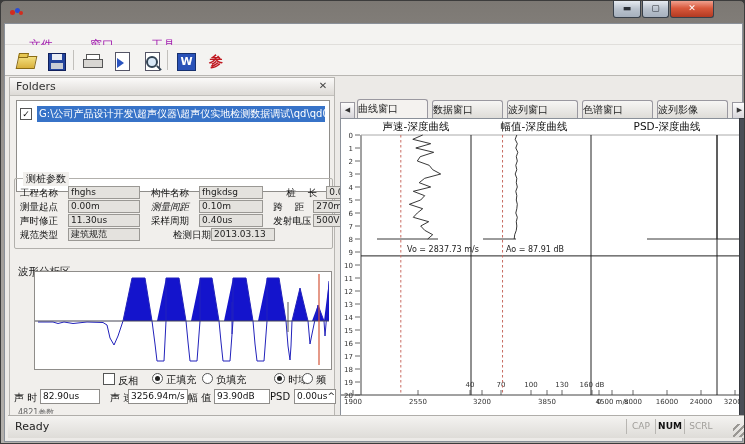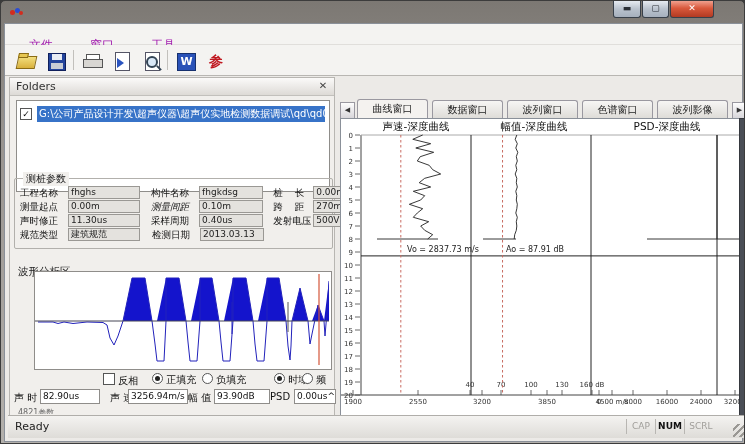--- a/index.html
+++ b/index.html
@@ -59,21 +59,21 @@
   .radio.on:after{content:"";position:absolute;left:2px;top:2px;width:5px;height:5px;border-radius:50%;background:#222;}
   .num-row{position:absolute;left:0;top:311px;width:326px;height:16px;font-size:10px;color:#111;}
   .nlbl{position:absolute;top:2px;white-space:pre;}
   .nfld{position:absolute;top:0;height:13px;line-height:13px;background:#fff;border:1px solid #8f8d8a;font-size:9px;padding:0 2px;overflow:hidden;}
   .clip-txt{position:absolute;left:8px;top:329px;font-size:8px;color:#666;height:7px;overflow:hidden;}
   
   .right-pane{position:absolute;left:333px;top:53px;width:409px;height:339px;}
   .tab-arrow{position:absolute;top:25px;width:13px;height:15px;border:1px solid #9a98a0;background:linear-gradient(180deg,#fdfdfd,#d8d6da);
     font-size:7px;color:#333;text-align:center;line-height:15px;cursor:pointer;}
   .tab{position:absolute;top:23px;height:18px;width:71px;border:1px solid #9a98a0;border-bottom:none;border-radius:3px 3px 0 0;
-    background:linear-gradient(180deg,#f7f6f4,#dedcd8);font-size:10px;color:#222;text-align:center;line-height:17px;cursor:pointer;box-sizing:border-box;}
+    background:linear-gradient(180deg,#f7f6f4,#dedcd8);font-size:10px;color:#222;text-align:left;line-height:17px;cursor:pointer;box-sizing:border-box;}
   .tab.active{background:#f4f2ef;height:19px;top:22px;z-index:2;}
   .chart-wrap{position:absolute;left:2px;top:41px;width:400px;height:298px;background:#fff;border:1px solid #8a9099;box-sizing:border-box;}
   .vscroll{position:absolute;left:401px;top:41px;width:7px;height:298px;background:#4a4e56;border:1px solid #35383e;box-sizing:border-box;}
   
   .statusbar{position:absolute;left:3px;bottom:3px;width:739px;height:22px;background:linear-gradient(180deg,#f4f3f1,#dedcd8);border-top:1px solid #b0aeaa;}
   .status-left{position:absolute;left:7px;top:4px;font-size:11px;color:#222;}
   .skey{position:absolute;top:3px;width:28px;height:15px;border-left:1px solid #b8b6b2;font-size:9px;color:#a09e9a;text-align:center;line-height:15px;}
   .skey.on{color:#111;font-weight:bold;}
   .grip{position:absolute;right:1px;bottom:1px;width:13px;height:13px;
     background:repeating-linear-gradient(135deg,transparent 0 3px,#9a9894 3px 5px);}
@@ -144,35 +144,35 @@
           <span style="margin-left:3px;" class="cb">✓</span>
           <span class="flist-label">G:\公司产品设计开发\超声仪器\超声仪实地检测数据调试\qd\qd03\qd03-a...</span>
         </div>
       </div>
 
       <div class="groupbox">
         <span class="gb-legend">测桩参数</span>
         <div class="prow" style="top:7px;">
           <span class="plbl" style="width:48px;">工程名称</span><span class="pfld" style="width:66px;">fhghs</span>
           <span class="plbl" style="width:48px;margin-left:6px;">构件名称</span><span class="pfld" style="width:58px;">fhgkdsg</span>
-          <span class="plbl" style="width:40px;margin-left:5px;">桩    长</span><span class="pfld" style="width:26px;">0.00m</span>
+          <span class="plbl" style="width:40px;margin-left:18px;">桩    长</span><span class="pfld" style="width:26px;">0.00m</span>
         </div>
         <div class="prow" style="top:21px;">
           <span class="plbl" style="width:48px;">测量起点</span><span class="pfld" style="width:66px;">0.00m</span>
           <span class="plbl" style="width:48px;margin-left:6px;font-style:italic;">测量间距</span><span class="pfld" style="width:58px;">0.10m</span>
           <span class="plbl" style="width:40px;margin-left:5px;">跨    距</span><span class="pfld" style="width:26px;">270mm</span>
         </div>
         <div class="prow" style="top:35px;">
           <span class="plbl" style="width:48px;">声时修正</span><span class="pfld" style="width:66px;">11.30us</span>
           <span class="plbl" style="width:48px;margin-left:6px;">采样周期</span><span class="pfld" style="width:58px;">0.40us</span>
           <span class="plbl" style="width:40px;margin-left:5px;">发射电压</span><span class="pfld" style="width:26px;">500V</span>
         </div>
         <div class="prow" style="top:49px;">
           <span class="plbl" style="width:48px;">规范类型</span><span class="pfld" style="width:66px;">建筑规范</span>
-          <span class="plbl" style="width:48px;margin-left:7px;">检测日期</span><span class="pfld" style="width:58px;">2013.03.13</span>
+          <span class="plbl" style="width:48px;margin-left:18px;text-align:right;">检测日期</span><span class="pfld" style="width:58px;">2013.03.13</span>
         </div>
       </div>
 
       <div class="wave-title">波形分析区</div>
       <div class="wave-box">
         <svg width="294" height="95">
 
           <g fill="#1414cc">
             <path d="M88,49 L97,6 L110,6 L117,49 Z"></path>
             <path d="M122,49 L131,6 L144,6 L151,49 Z"></path>

